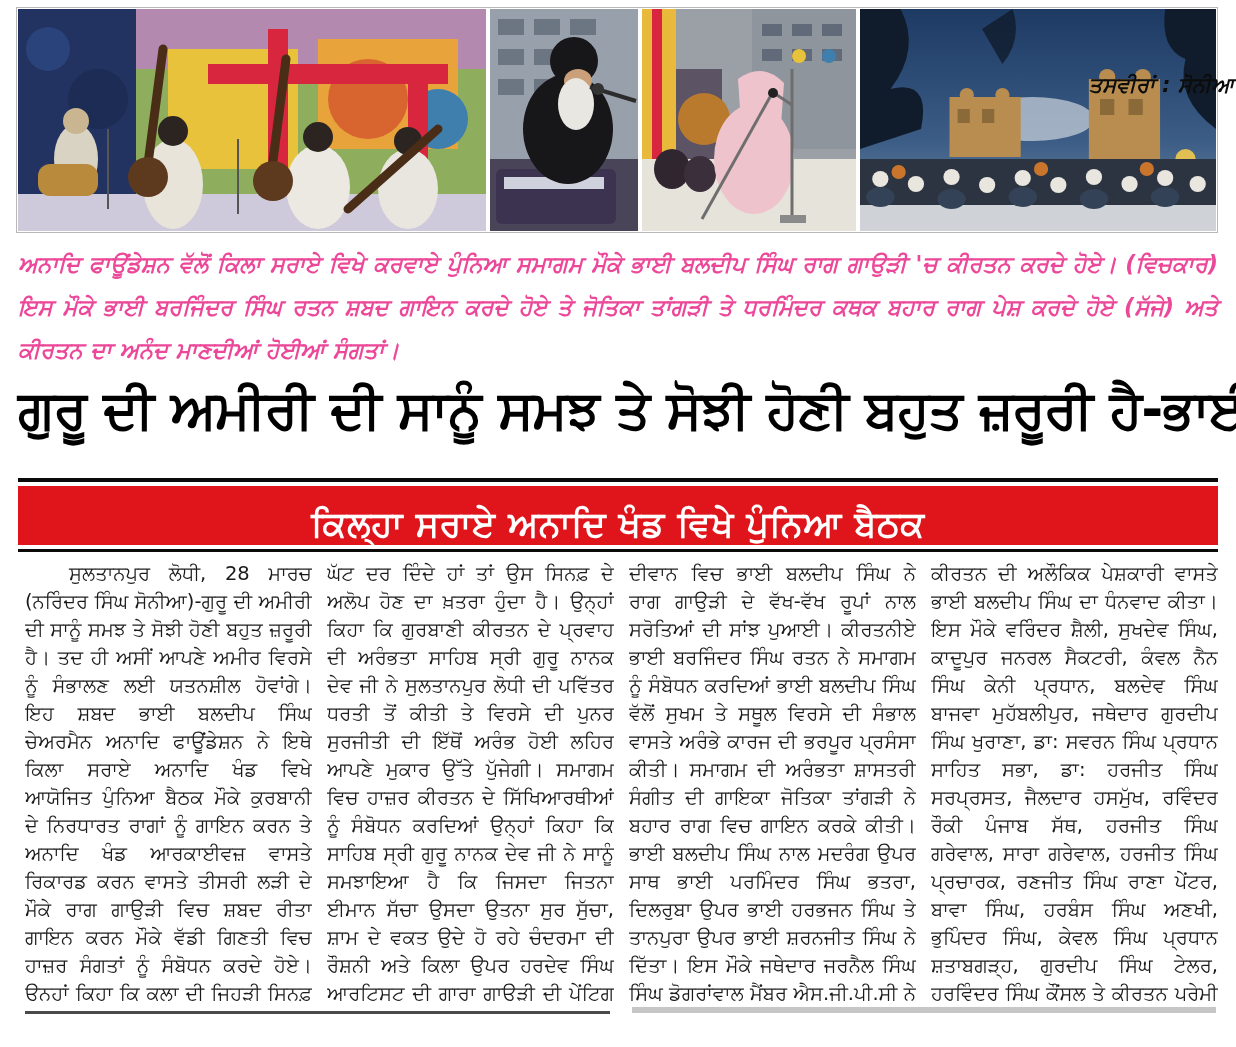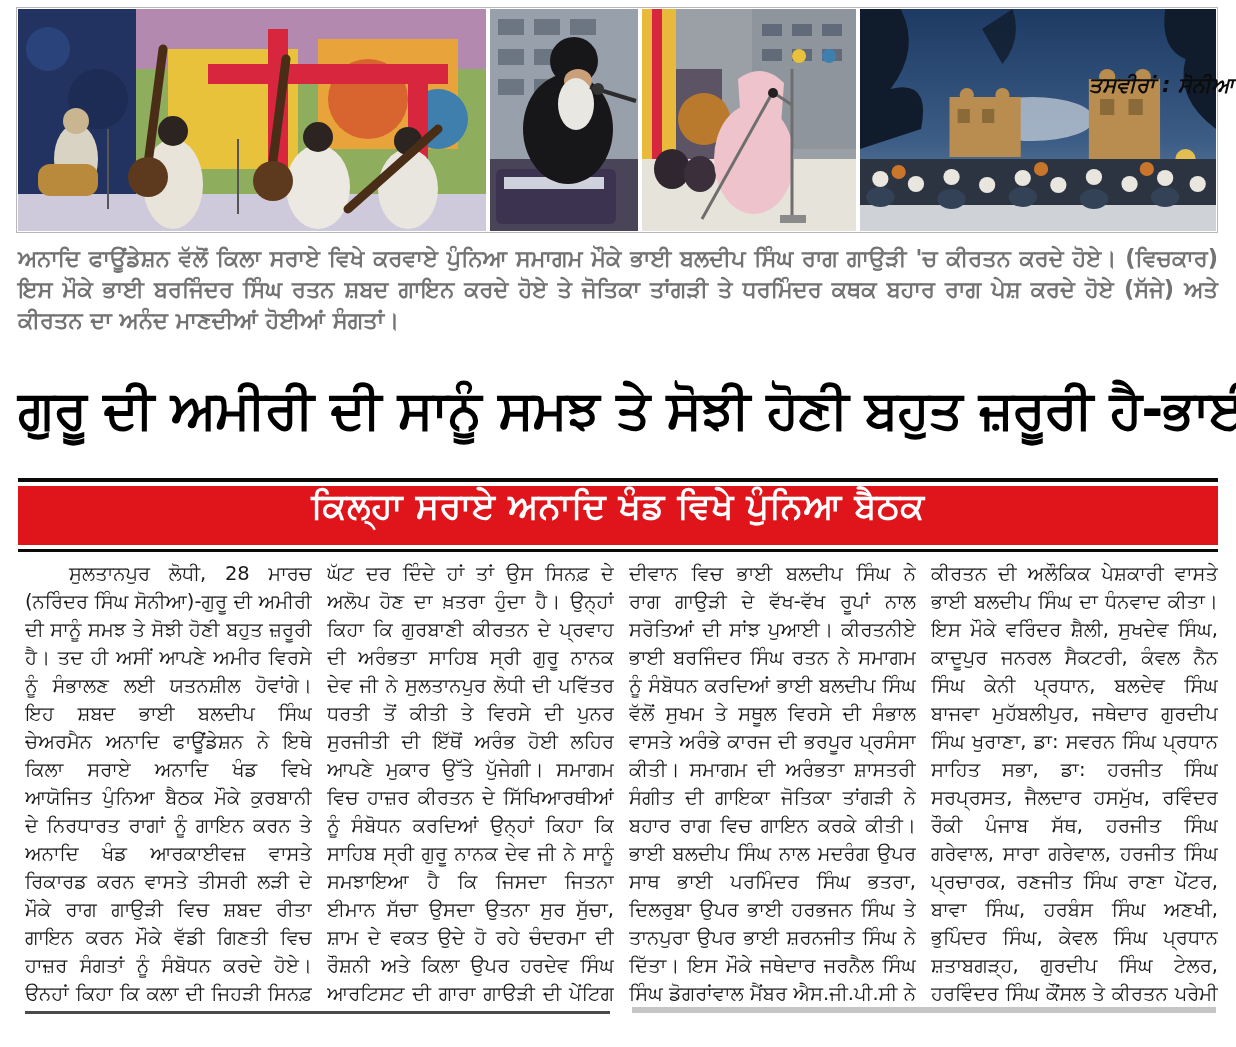--- a/index.html
+++ b/index.html
@@ -5,29 +5,29 @@
   html,body{margin:0;padding:0;background:#ffffff;}
   #page{position:relative;width:1236px;height:1047px;background:#ffffff;overflow:hidden;
         font-family:"DejaVu Sans",sans-serif;color:#111;}
   
   .photo-strip{position:absolute;left:16px;top:7px;width:1202px;height:226px;
                border:1px solid #b8b8b8;background:#fff;display:flex;gap:4px;padding:1px;box-sizing:border-box;}
   .photo{position:relative;height:100%;overflow:hidden;background:#444;}
   .photo svg{display:block;width:100%;height:100%;}
   
   .caption{position:absolute;left:18px;top:243px;width:1200px;height:96px;
-           font-size:22.5px;line-height:31px;font-weight:bold;text-align:justify;color:#737373;}
+           font-size:22.5px;line-height:43px;font-weight:bold;text-align:justify;color:#ec4899;font-style:italic;}
   .credit{position:absolute;right:2px;top:62px;font-style:italic;font-weight:bold;font-size:21px;color:#0c0c0c;margin-top:11px;}
   
   .headline{position:absolute;left:18px;top:362px;width:1200px;height:104px;
             font-size:53px;line-height:96px;font-weight:bold;color:#000;letter-spacing:-1px;white-space:nowrap;}
   
   .rule-top{position:absolute;left:18px;top:478px;width:1200px;height:4px;background:#0a0a0a;}
   .banner{position:absolute;left:18px;top:486px;width:1200px;height:59px;background:#e0151b;
-          display:flex;align-items:flex-start;justify-content:center;}
+          display:flex;align-items:flex-end;justify-content:center;}
   .banner-text{color:#ffffff;font-weight:bold;font-size:35px;letter-spacing:0.5px;}
   .rule-bottom{position:absolute;left:18px;top:549px;width:1200px;height:3px;background:#0a0a0a;}
   
   .columns{position:absolute;left:25px;top:560px;width:1193px;height:442px;
            display:flex;gap:15px;}
   .col{flex:1 1 0;font-size:19.5px;line-height:28px;text-align:justify;color:#1b1b1b;overflow:hidden;}
   .col.first{text-indent:44px;}
   .foot-rule-left{position:absolute;left:25px;top:1011px;width:585px;height:3px;background:#4a4a4a;}
   .foot-rule-right{position:absolute;left:632px;top:1007px;width:584px;height:6px;background:#c6c6c6;}
 </style>

